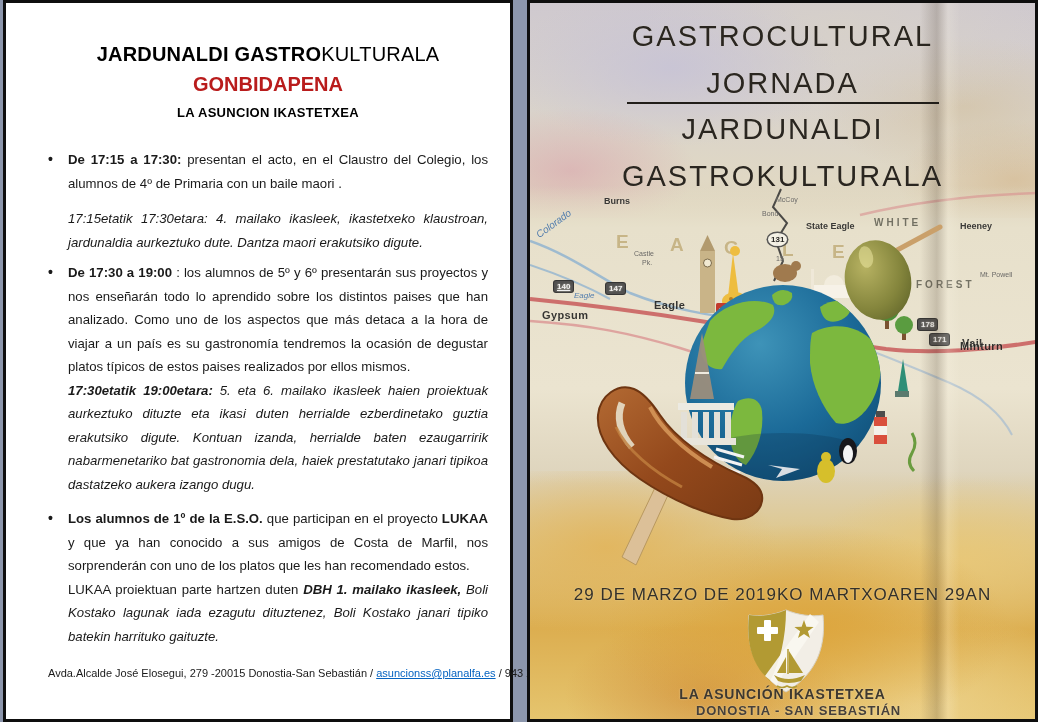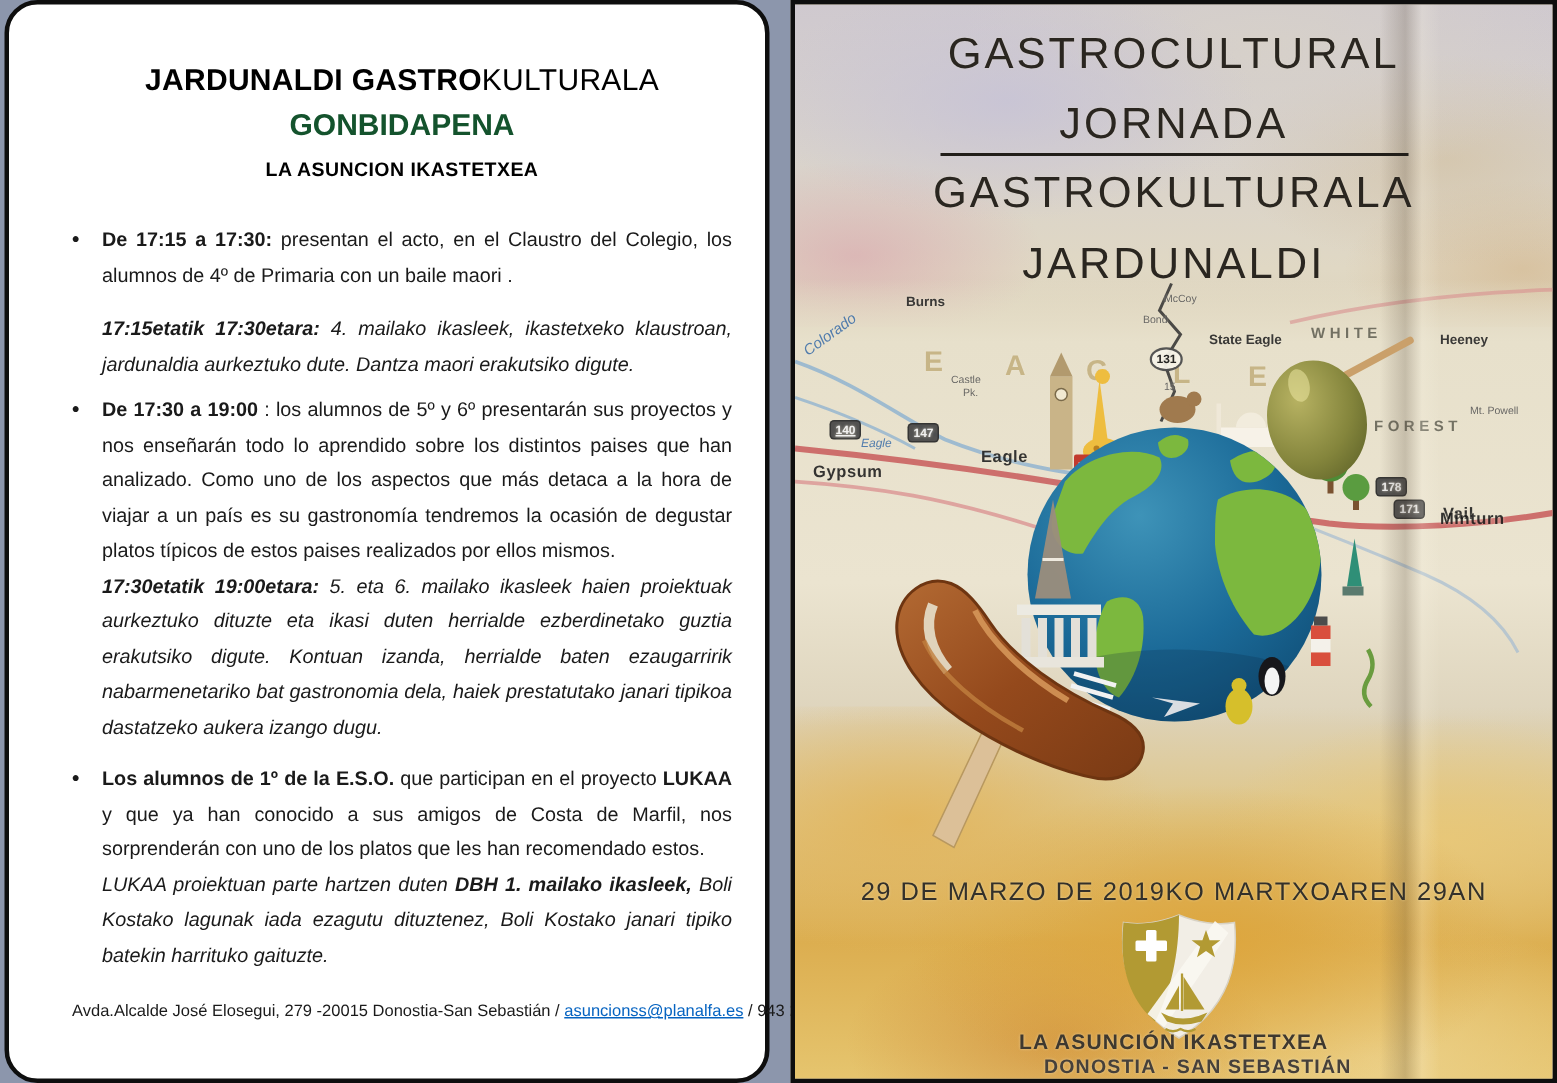--- a/index.html
+++ b/index.html
@@ -1,24 +1,24 @@
 <!DOCTYPE html>
 <html><head>
 <meta charset="utf-8">
 <style>
   html,body{margin:0;padding:0;background:#8C96AC;width:1038px;height:722px;overflow:hidden;}
   *{box-sizing:border-box;}
   .stage{position:relative;width:1038px;height:722px;background:#8C96AC;font-family:"Liberation Sans",sans-serif;}
 
   
   .page{position:absolute;top:0;height:722px;border:3px solid #0e0e0e;}
-  .page-left{left:3px;width:510px;background:#ffffff;padding:28px 22px 0 42px;color:#1a1a1a;border-radius:22px;}
+  .page-left{left:3px;width:510px;background:#ffffff;padding:28px 22px 0 42px;color:#1a1a1a;}
   .page-left h1{margin:12px 0 0;text-align:center;font-size:20px;font-weight:400;color:#000;letter-spacing:.2px;}
   .page-left h1 .b{font-weight:700;}
-  .page-left h2{margin:7px 0 0;text-align:center;font-size:20px;font-weight:700;color:#14532d;}
+  .page-left h2{margin:7px 0 0;text-align:center;font-size:20px;font-weight:700;color:#b91c1c;}
   .page-left h3{margin:9px 0 0;text-align:center;font-size:13px;font-weight:700;color:#000;letter-spacing:.3px;}
   .bullets{margin-top:28px;font-size:13.2px;line-height:23.5px;}
   .bullet{display:flex;}
   .bullet .marker{width:20px;flex:0 0 20px;font-weight:700;font-size:14px;}
   .bullet .btext{flex:1;}
   .bullet p{margin:0;text-align:justify;}
   .gap{height:12px;}
   .bullet+.bullet{margin-top:7px;}
   .bullet.third{margin-top:11px;}
   .page-footer{position:absolute;left:42px;right:20px;top:664px;font-size:11px;color:#1a1a1a;white-space:nowrap;}
@@ -79,35 +79,35 @@
     <h1><span class="b">JARDUNALDI GASTRO</span><span>KULTURALA</span></h1>
     <h2>GONBIDAPENA</h2>
     <h3>LA ASUNCION IKASTETXEA</h3>
 
     <div class="bullets">
       <div class="bullet">
         <span class="marker">•</span>
         <div class="btext">
           <p><span style="font-weight: 700;">De 17:15 a 17:30:</span><span> presentan el acto, en el Claustro del Colegio, los alumnos de 4º de Primaria con un baile maori .</span></p>
           <div class="gap"></div>
-          <p><span style="font-weight: 700; font-style: italic;">17:15etatik 17:30etara:</span><span style="font-style: italic;"> 4. mailako ikasleek, ikastetxeko klaustroan, jardunaldia aurkeztuko dute. Dantza maori erakutsiko digute.</span></p>
+          <p><span style="font-weight: 400; font-style: italic;">17:15etatik 17:30etara:</span><span style="font-style: italic;"> 4. mailako ikasleek, ikastetxeko klaustroan, jardunaldia aurkeztuko dute. Dantza maori erakutsiko digute.</span></p>
         </div>
       </div>
       <div class="bullet">
         <span class="marker">•</span>
         <div class="btext">
           <p><span style="font-weight: 700;">De 17:30 a 19:00</span><span> : los alumnos de 5º y 6º presentarán sus proyectos y nos enseñarán todo lo aprendido sobre los distintos paises que han analizado. Como uno de los aspectos que más detaca a la hora de viajar a un país es su gastronomía tendremos la ocasión de degustar platos típicos de estos paises realizados por ellos mismos.</span></p>
           <p><span style="font-weight: 700; font-style: italic;">17:30etatik 19:00etara:</span><span style="font-style: italic;"> 5. eta 6. mailako ikasleek haien proiektuak aurkeztuko dituzte eta ikasi duten herrialde ezberdinetako guztia erakutsiko digute. Kontuan izanda, herrialde baten ezaugarririk nabarmenetariko bat gastronomia dela, haiek prestatutako janari tipikoa dastatzeko aukera izango dugu.</span></p>
         </div>
       </div>
       <div class="bullet third">
         <span class="marker">•</span>
         <div class="btext">
           <p><span style="font-weight: 700;">Los alumnos de 1º de la E.S.O.</span><span> que participan en el proyecto </span><span style="font-weight: 700;">LUKAA</span><span> y que ya han conocido a sus amigos de Costa de Marfil, nos sorprenderán con uno de los platos que les han recomendado estos.</span></p>
-          <p><span style="font-style: italic;">LUKAA proiektuan parte hartzen duten </span><span style="font-weight: 700; font-style: italic;">DBH 1. mailako ikasleek,</span><span style="font-style: italic;"> Boli Kostako lagunak iada ezagutu dituztenez, Boli Kostako janari tipiko batekin harrituko gaituzte.</span></p>
+          <p><span style="">LUKAA proiektuan parte hartzen duten </span><span style="font-weight: 700; font-style: italic;">DBH 1. mailako ikasleek,</span><span style="font-style: italic;"> Boli Kostako lagunak iada ezagutu dituztenez, Boli Kostako janari tipiko batekin harrituko gaituzte.</span></p>
         </div>
       </div>
     </div>
 
     <div class="page-footer"><span>Avda.Alcalde José Elosegui, 279 -20015 Donostia-San Sebastián / </span><a href="#">asuncionss@planalfa.es</a><span> / 943 28841</span><span class="caret"></span><span>1</span></div>
   </section>
 
   <section class="page page-right">
     <div class="bg-top"></div>
     <div class="bg-bottom"></div>
@@ -279,22 +279,22 @@
         <line x1="358" y1="252" x2="410" y2="224" stroke="#caa06a" stroke-width="5" stroke-linecap="round"></line>
         <ellipse cx="348" cy="277" rx="33" ry="40" fill="url(#oliveGrad)" transform="rotate(-12 348 277)"></ellipse>
         <ellipse cx="336" cy="254" rx="7" ry="11" fill="rgba(235,230,160,0.55)" transform="rotate(-12 336 254)"></ellipse>
       </g>
     </svg>
 
     <div class="poster-title">
       <div>GASTROCULTURAL</div>
       <div>JORNADA</div>
       <div class="t-underline"></div>
+      <div>JARDUNALDI</div>
       <div>GASTROKULTURALA</div>
-      <div>JARDUNALDI</div>
     </div>
 
     <div class="poster-date">29 DE MARZO DE 2019KO MARTXOAREN 29AN</div>
 
     <svg class="crest" width="84" height="88" viewBox="0 0 84 88">
       <path d="M42,3 C54,8 68,10 79,8 C82,38 74,66 42,85 C10,66 2,38 5,8 C16,10 30,8 42,3 Z" fill="#f2eee6" stroke="#d8d2c4" stroke-width="1"></path>
       <path d="M42,3 C30,8 16,10 5,8 C2,36 8,58 26,74 C36,56 42,30 42,3 Z" fill="#b29a33"></path>
       <path d="M66,7 L75,15 L32,78 L21,69 Z" fill="#faf7f1" opacity="0.92"></path>
       <rect x="20" y="13" width="7" height="21" rx="1" fill="#ffffff"></rect>
       <rect x="13" y="20" width="21" height="7" rx="1" fill="#ffffff"></rect>

